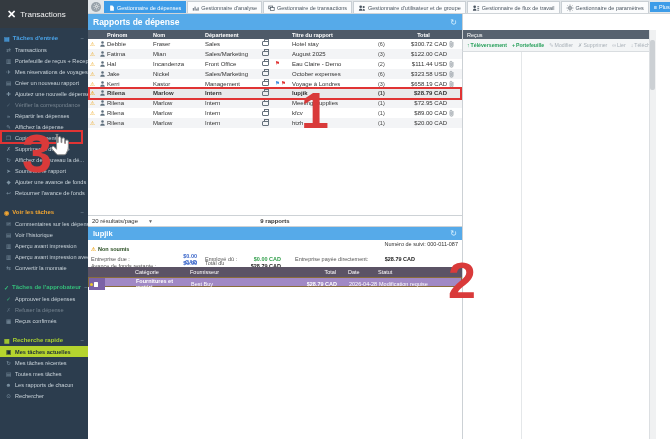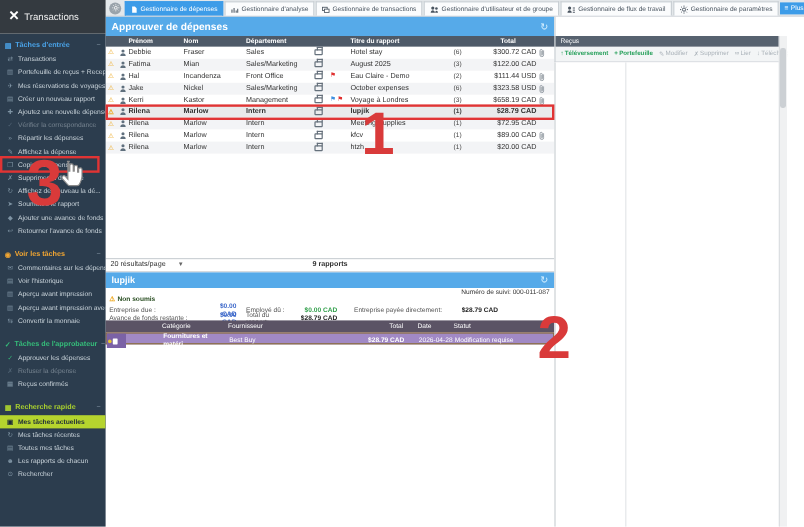--- a/index.html
+++ b/index.html
@@ -190,21 +190,21 @@
   <span id="topright">
     <span class="plusbtn">
         <span>≡</span>
         <span>Plus</span>
       </span>
 
   </span>
 </div>
 
 <div class="abs bluehdr" id="main-hdr">
-  <span>Approuver de dépenses</span>
+  <span>Rapports de dépense</span>
   <span class="refresh">↻</span>
 </div>
 
 <div class="abs" id="mtable">
   <div class="mh">
     <span></span>
       <span></span>
     <span>Prénom</span>
     <span>Nom</span>
     <span>Département</span>

